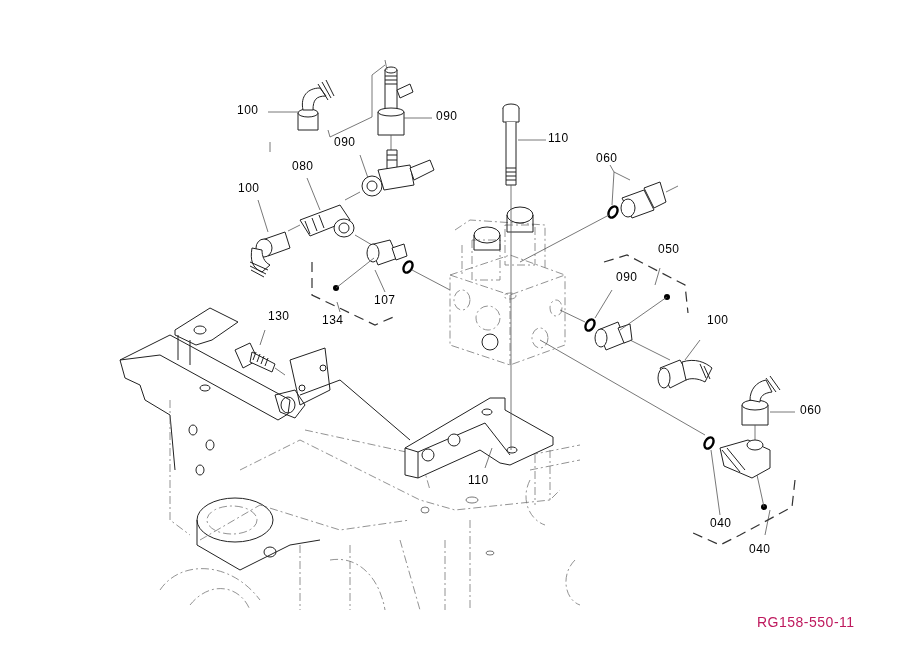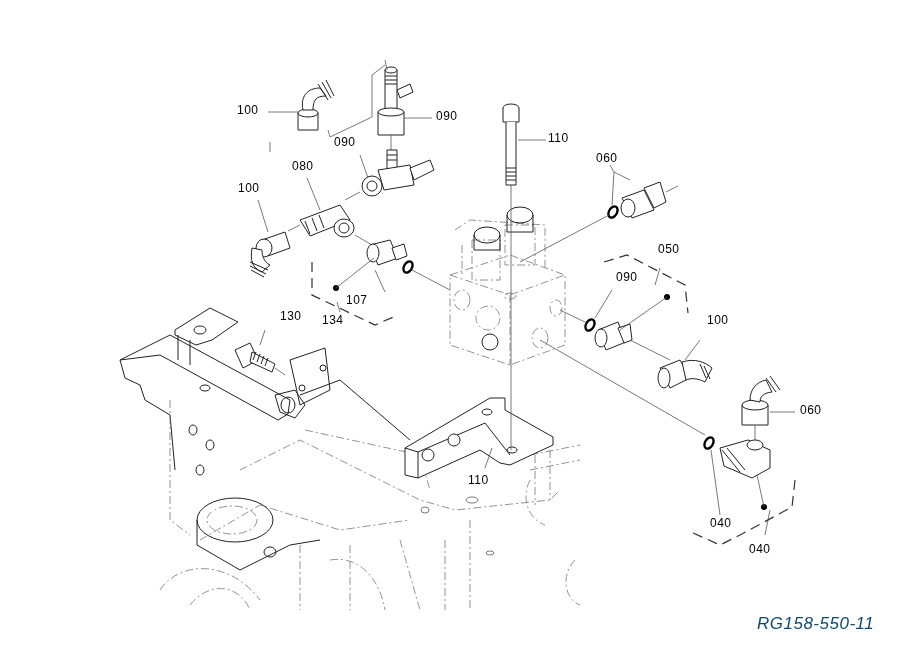--- a/index.html
+++ b/index.html
@@ -1,22 +1,22 @@
 <!DOCTYPE html>
 <html><head>
 <meta charset="utf-8">
 <style>
   html, body { margin: 0; padding: 0; background: #ffffff; }
   body { width: 919px; height: 668px; position: relative; overflow: hidden;
          font-family: "Liberation Sans", "DejaVu Sans", sans-serif; }
   #canvas { position: absolute; left: 0; top: 0; width: 919px; height: 668px; }
   .lbl { position: absolute; font-size: 12px; color: #000000; letter-spacing: 0.5px;
          line-height: 1; white-space: nowrap; }
-  .code { position: absolute; left: 757px; top: 614px; font-size: 17px; color: #0c4a6e;
-          letter-spacing: 0.5px; font-style: italic; }
+  .code { position: absolute; left: 757px; top: 614px; font-size: 14px; color: #be185d;
+          letter-spacing: 0.5px; }
   svg .ln { stroke: #222; stroke-width: 1; fill: none; }
   svg .thin { stroke: #555; stroke-width: 0.8; fill: none; }
   svg .dash { stroke: #333; stroke-width: 1.2; fill: none; stroke-dasharray: 10 6; }
   svg .phantom { stroke: #777; stroke-width: 0.8; fill: none; stroke-dasharray: 8 3 2 3; }
   svg .part { stroke: #222; stroke-width: 1; fill: #fff; }
   svg .oring { stroke: #000; stroke-width: 2.4; fill: none; }
   svg .dot { fill: #000; }
 </style>
 </head>
 <body>
@@ -239,22 +239,22 @@
 
 <span class="lbl" style="left:237px;top:104px">100</span>
 <span class="lbl" style="left:436px;top:110px">090</span>
 <span class="lbl" style="left:334px;top:136px">090</span>
 <span class="lbl" style="left:292px;top:160px">080</span>
 <span class="lbl" style="left:238px;top:182px">100</span>
 <span class="lbl" style="left:548px;top:132px">110</span>
 <span class="lbl" style="left:596px;top:152px">060</span>
 <span class="lbl" style="left:658px;top:243px">050</span>
 <span class="lbl" style="left:616px;top:271px">090</span>
-<span class="lbl" style="left:346px;top:294px">107</span>
+<span class="lbl" style="left:374px;top:294px">107</span>
 <span class="lbl" style="left:322px;top:314px">134</span>
 <span class="lbl" style="left:707px;top:314px">100</span>
-<span class="lbl" style="left:280px;top:310px">130</span>
+<span class="lbl" style="left:268px;top:310px">130</span>
 <span class="lbl" style="left:800px;top:404px">060</span>
 <span class="lbl" style="left:468px;top:474px">110</span>
 <span class="lbl" style="left:710px;top:517px">040</span>
 <span class="lbl" style="left:749px;top:543px">040</span>
 
 <span class="code">RG158-550-11</span>
 
 </body></html>

